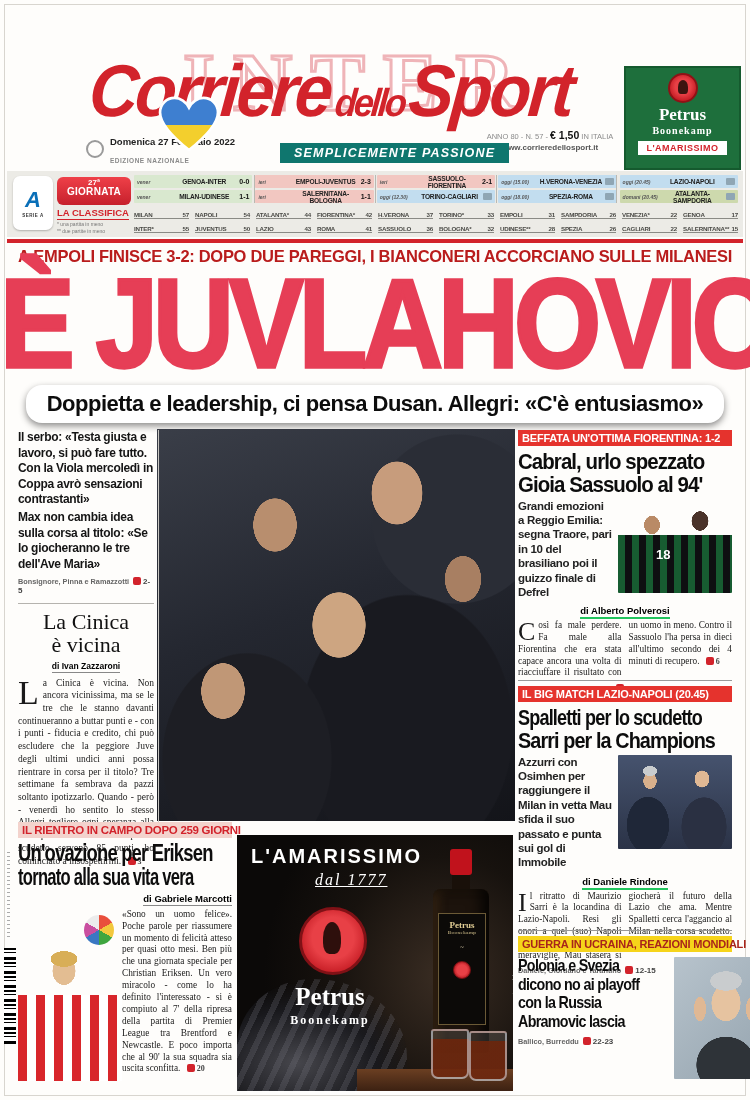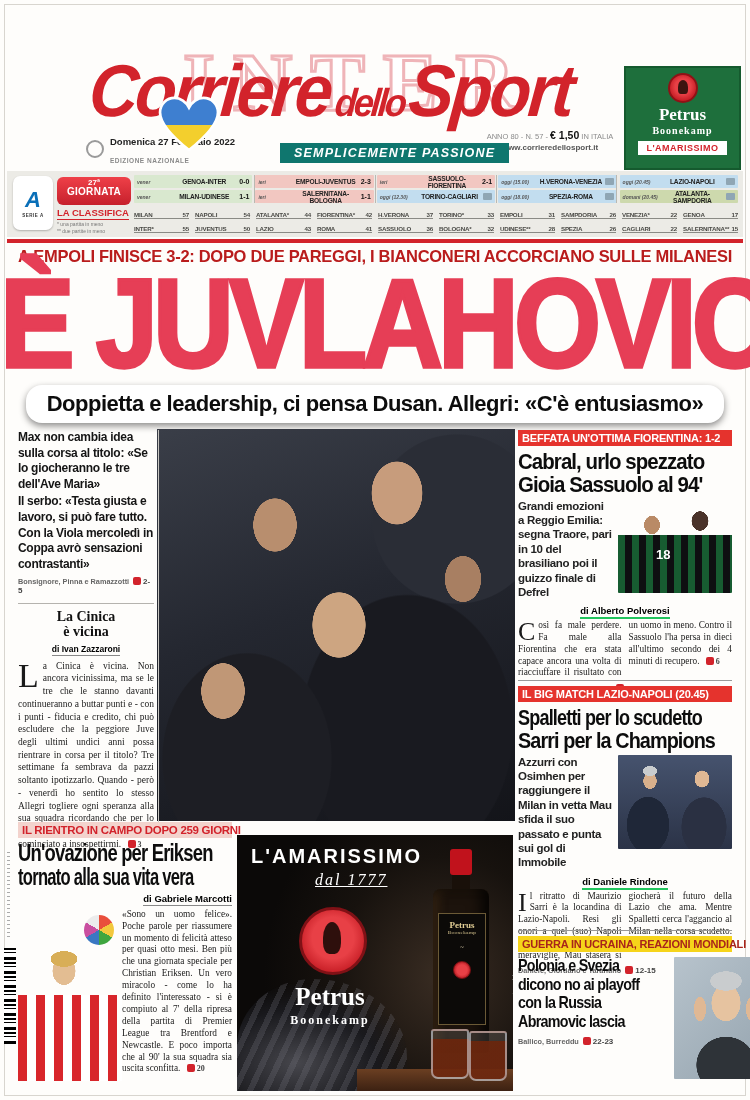--- a/index.html
+++ b/index.html
@@ -82,21 +82,21 @@
       radial-gradient(120px 120px at 300px 90px,#2a2d36 0 70%,transparent 71%),
       linear-gradient(160deg,#3a3e48 0%,#242730 45%,#131419 100%);}
 
   
   .left-col{position:absolute;left:18px;top:430px;width:136px;height:392px;border-right:1px solid #c9c7c2;padding-right:4px;}
   .sum{font-size:12px;font-weight:700;line-height:1.3;color:#151515;margin:0 0 2px 0;letter-spacing:-.3px;}
   .byrow{font-size:7.3px;font-weight:700;color:#666;margin-top:5px;}
   .chip{display:inline-block;width:8px;height:8px;background:#d2232b;border-radius:2px;margin:0 2px -1px 4px;}
   .pn{font-size:8px;font-weight:700;color:#444;}
   .lhr{border:none;border-top:1px solid #b5b3ae;margin:8px 0 6px 0;}
-  .op-title{font-family:"Liberation Serif",serif;font-size:14px;font-weight:700;text-align:center;
+  .op-title{font-family:"Liberation Serif",serif;font-size:22px;font-weight:400;text-align:center;
     margin:2px 0 4px 0;line-height:1.05;color:#111;}
   .op-author{text-align:center;font-size:8.5px;font-weight:700;margin-bottom:6px;}
   .op-author span{border-bottom:1px solid #888;padding-bottom:1px;}
   .op-body{font-family:"Liberation Serif",serif;font-size:9.5px;line-height:1.34;text-align:justify;
     margin:0;color:#1a1a1a;}
   .op-body::first-letter{float:left;font-size:34px;line-height:28px;padding:2px 4px 0 0;font-weight:400;}
 
   
   .eriksen{position:absolute;left:18px;top:822px;width:214px;height:272px;}
   .e-kicker{background:#f3d3cd;color:#d2232b;font-weight:700;font-size:11.5px;letter-spacing:-.3px;
@@ -401,22 +401,22 @@
   </div>
 
   <div class="red-rule"></div>
   <div class="lead-kicker">A EMPOLI FINISCE 3-2: DOPO DUE PAREGGI, I BIANCONERI ACCORCIANO SULLE MILANESI</div>
   <div class="lead-hl">È JUVLAHOVIC</div>
   <div class="lead-sub">Doppietta e leadership, ci pensa Dusan. Allegri: «C'è entusiasmo»</div>
 
   <div class="photo-main"></div>
 
   <div class="left-col">
+    <p class="sum">Il serbo: «Testa giusta e lavoro, si può fare tutto. Con la Viola mercoledì in Coppa avrò sensazioni contrastanti»</p>
     <p class="sum">Max non cambia idea sulla corsa al titolo: «Se lo giocheranno le tre dell'Ave Maria»</p>
-    <p class="sum">Il serbo: «Testa giusta e lavoro, si può fare tutto. Con la Viola mercoledì in Coppa avrò sensazioni contrastanti»</p>
     <div class="byrow">
       <span>Bonsignore, Pinna e Ramazzotti</span><span class="chip"></span><span class="pn">2-5</span>
     </div>
     <hr class="lhr">
     <h3 class="op-title">
       <span>La Cinica</span><br>
       <span>è vicina</span>
     </h3>
     <div class="op-author"><span>di Ivan Zazzaroni</span></div>
     <p class="op-body">

